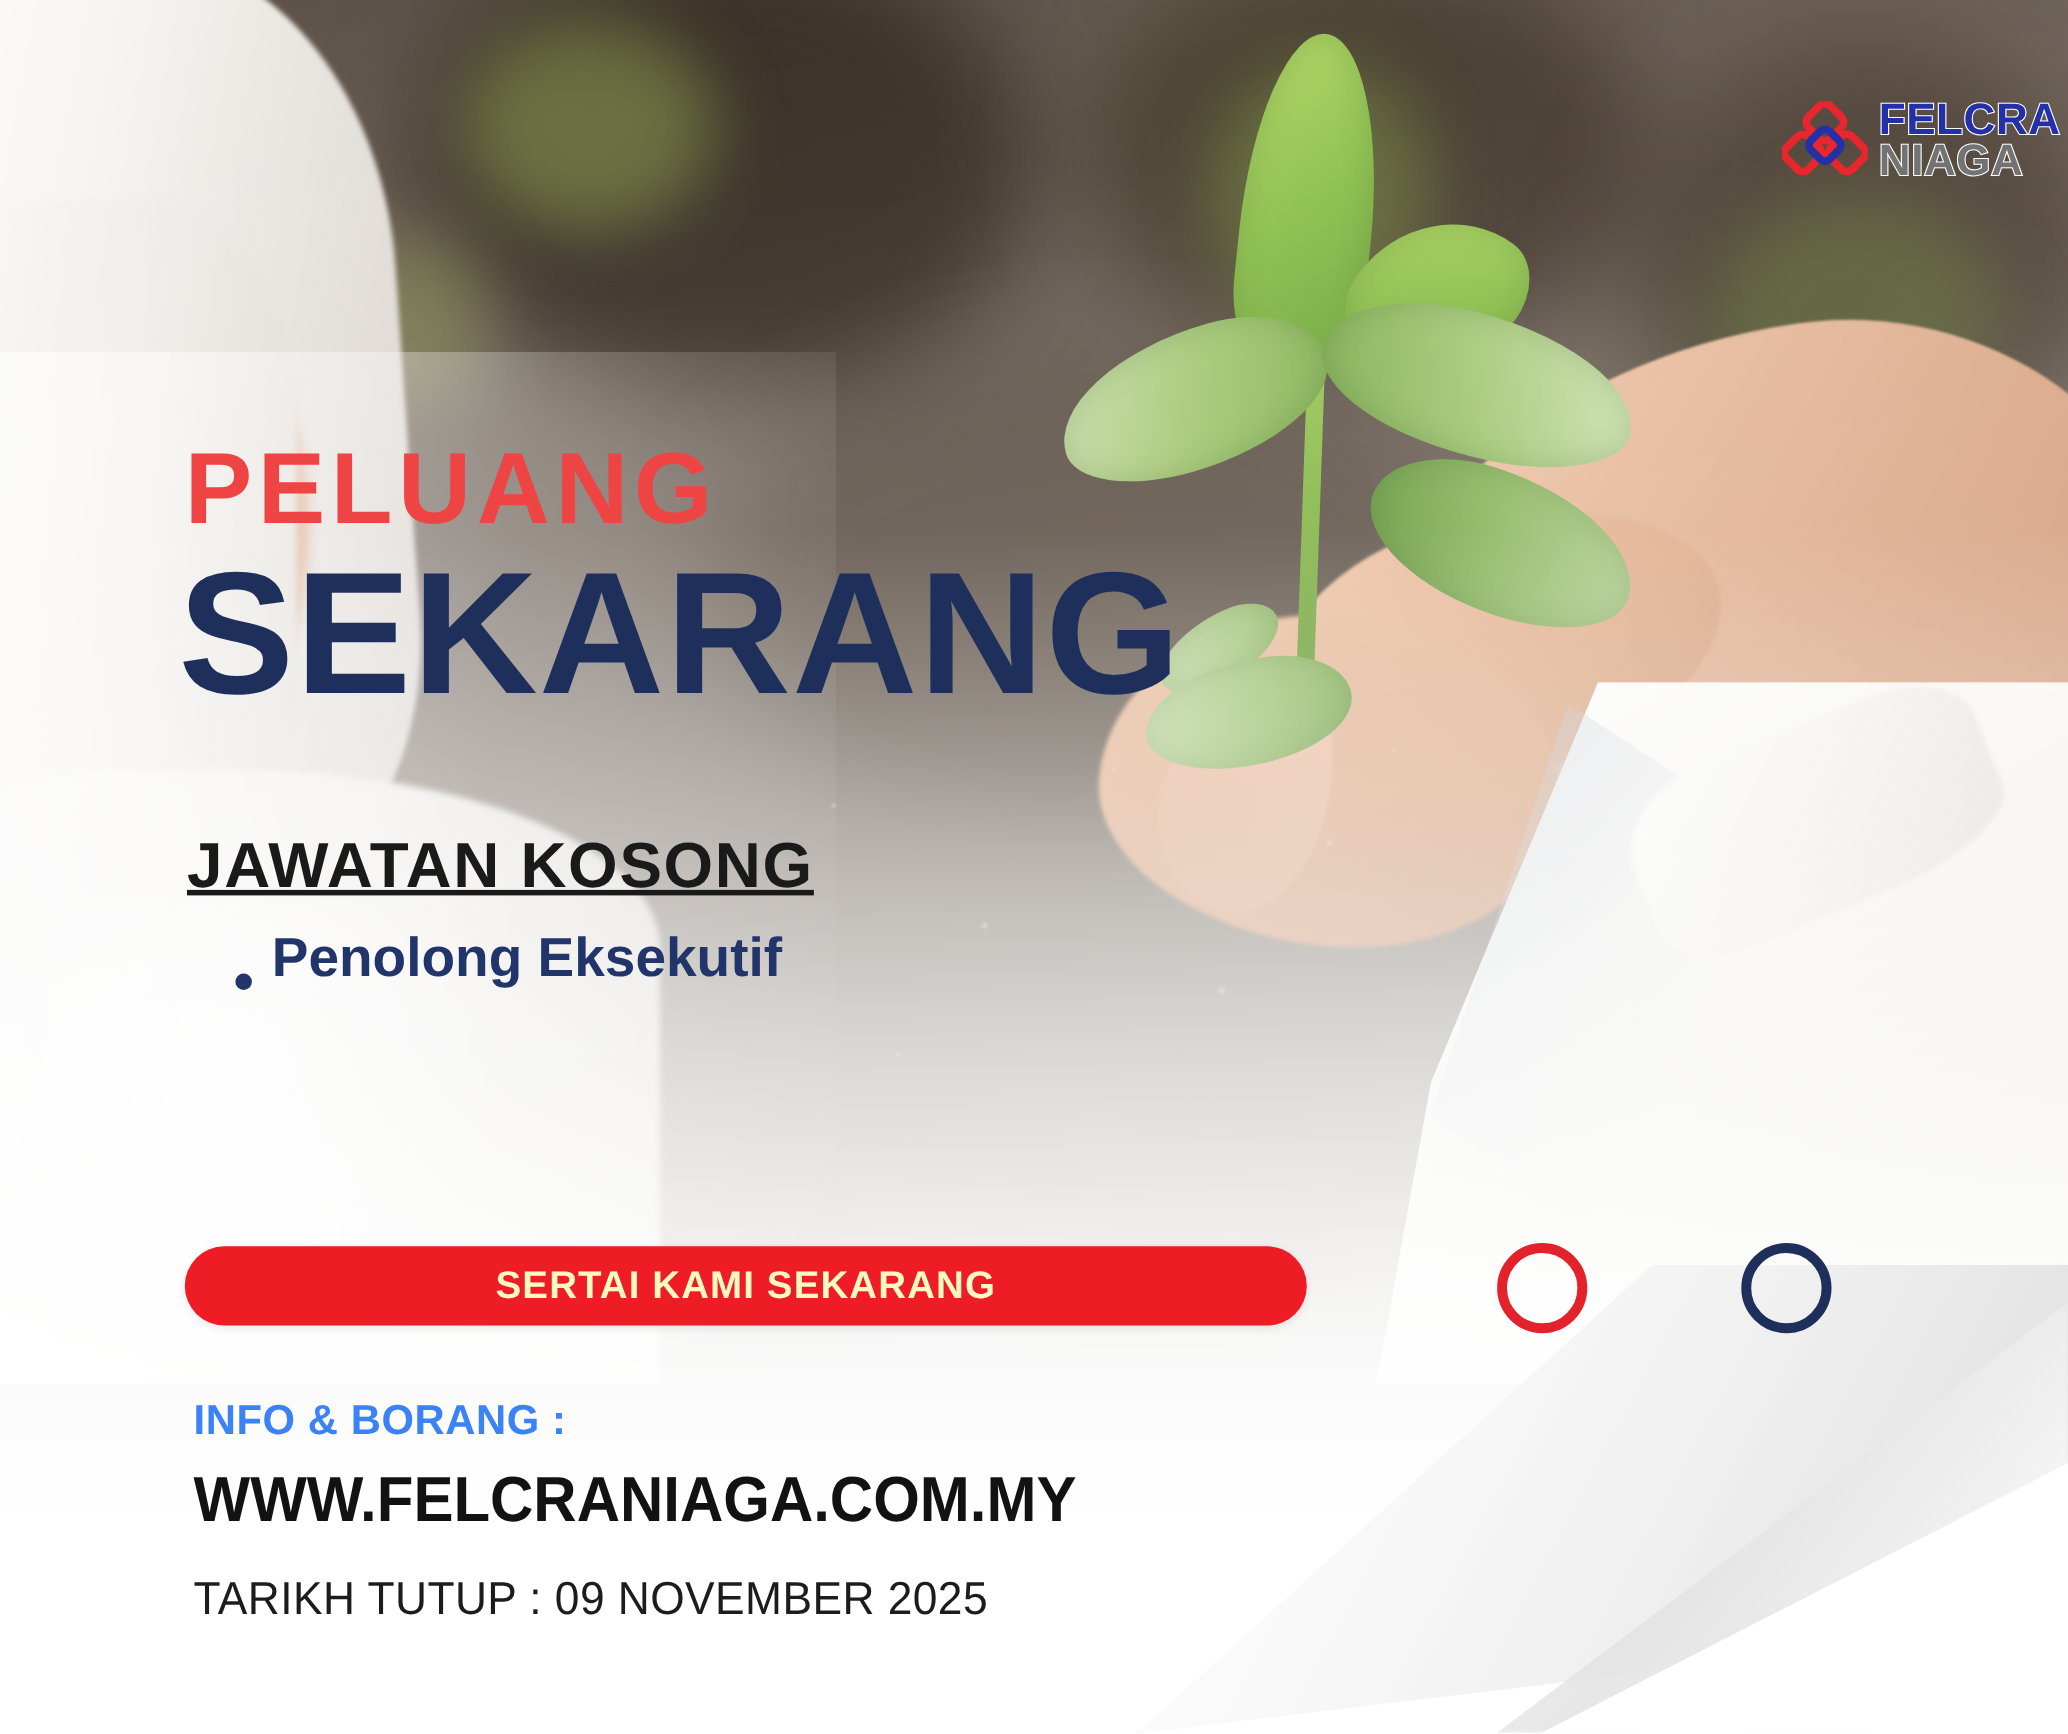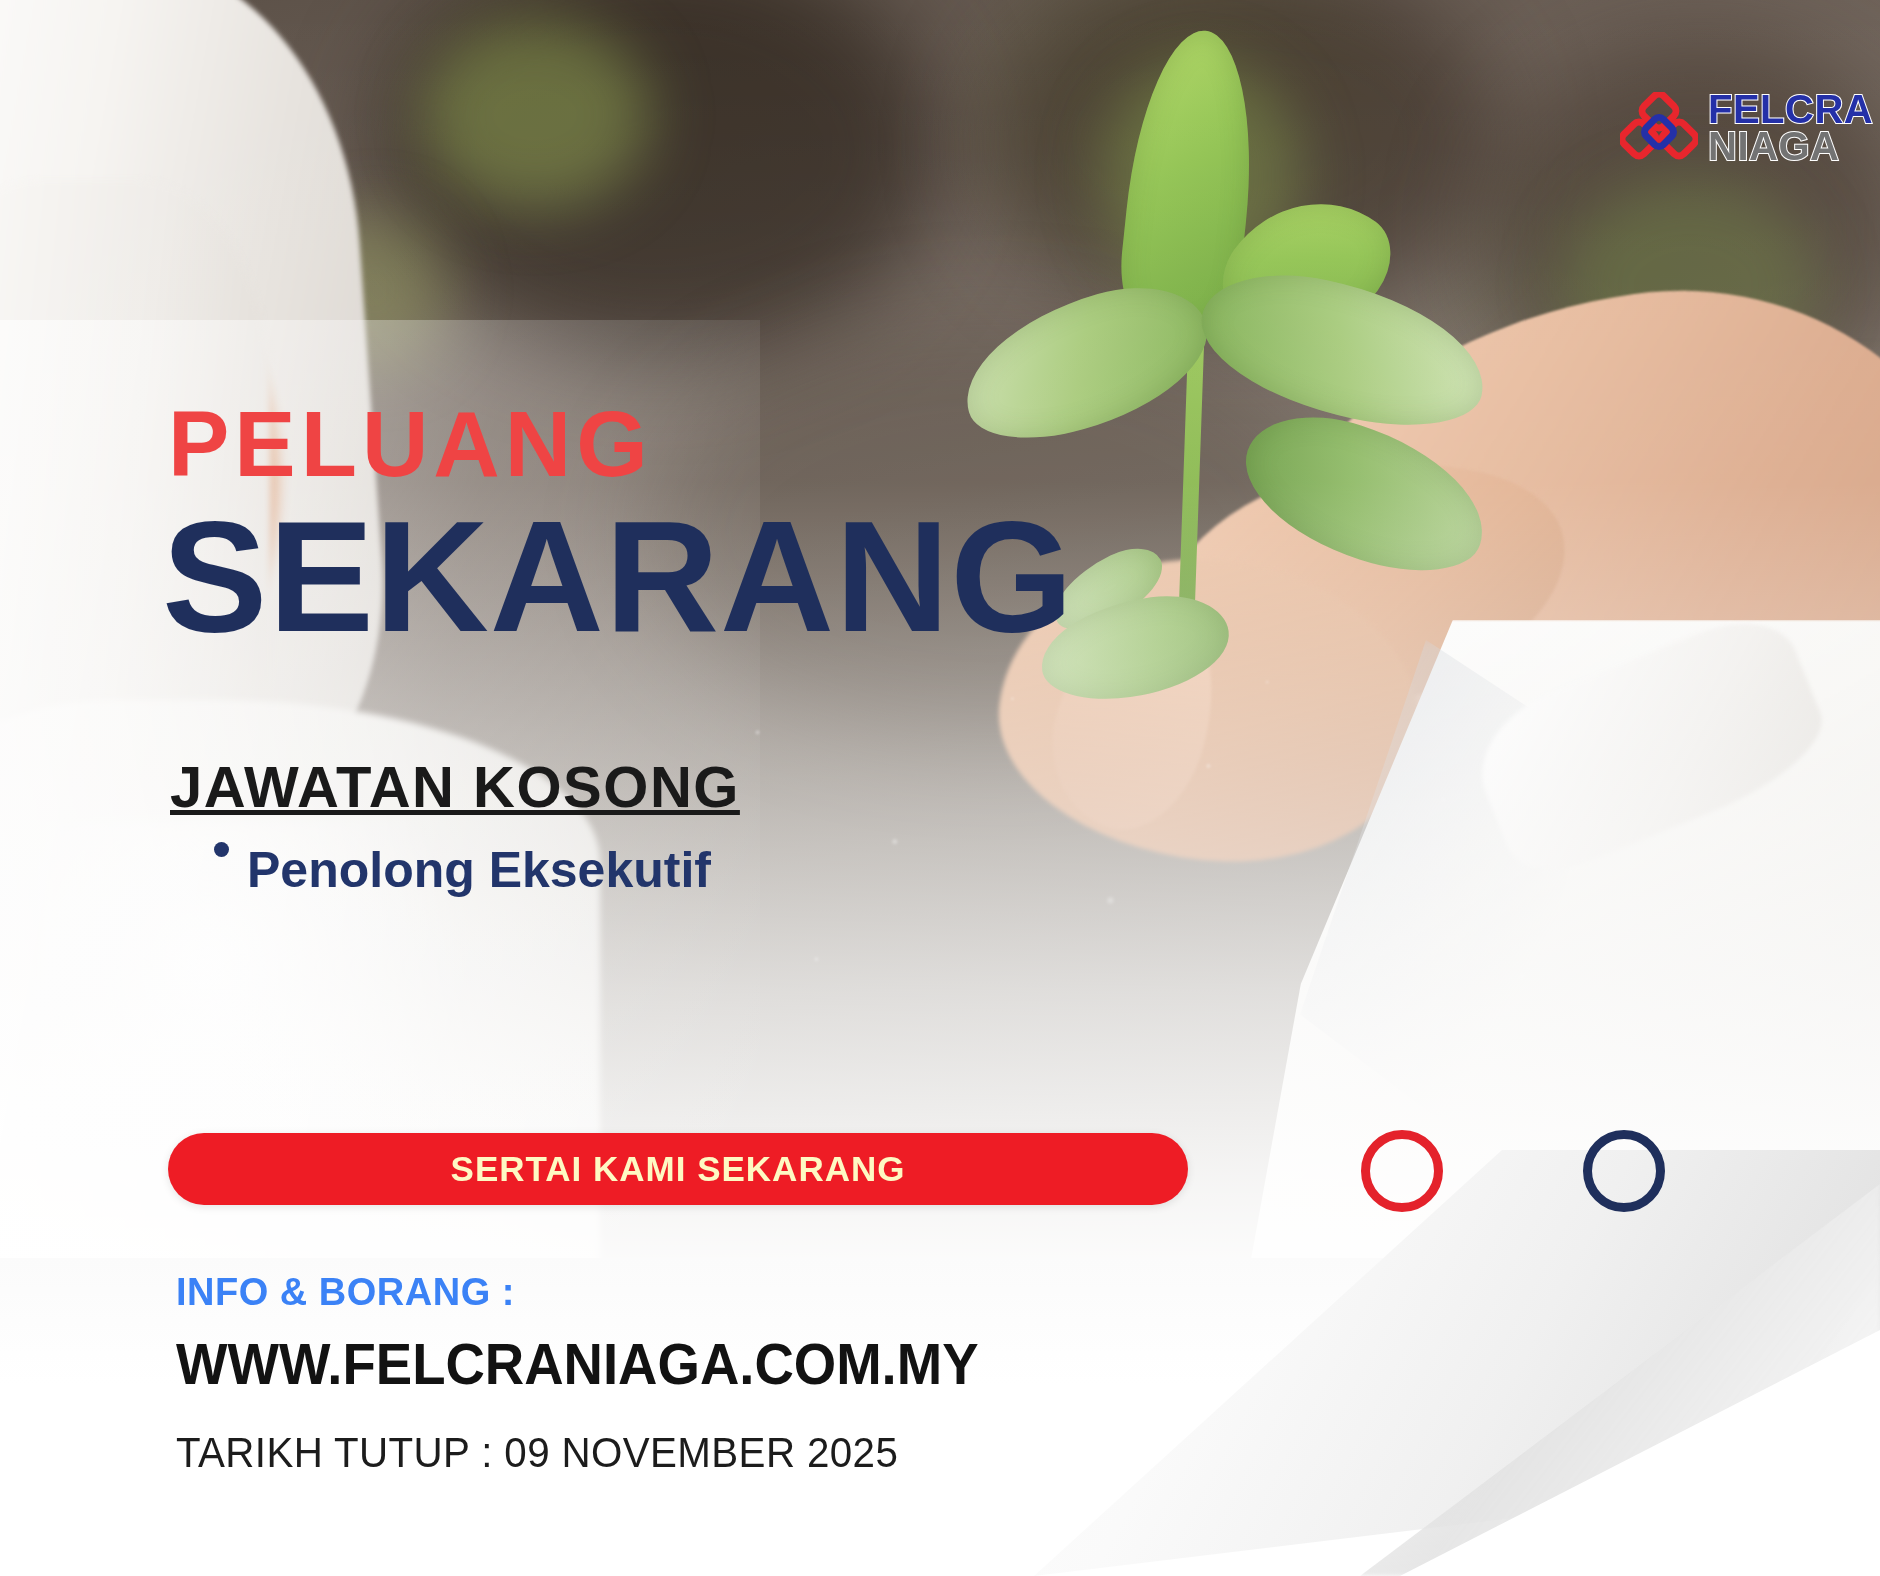--- a/index.html
+++ b/index.html
@@ -275,21 +275,21 @@
   
   .subblock { position:absolute; left:170px; top:758px; }
   .t-jawatan {
     font-size:58px; font-weight:bold; letter-spacing:1.5px;
     color:#1a1a1a; line-height:1;
     font-family:"Liberation Sans", sans-serif;
     text-decoration:underline;
   }
   .positions { margin-top:26px; margin-left:44px; }
   .position-item {
-    display:flex; align-items:flex-start; gap:18px;
+    display:flex; align-items:flex-end; gap:18px;
     font-size:50px; font-weight:bold; color:#22356B;
     line-height:1.15;
     font-family:"Liberation Sans", sans-serif;
   }
   .bullet {
     width:15px; height:15px; border-radius:50%;
     background:#22356B; flex:0 0 auto; display:block;
   }
 
   

